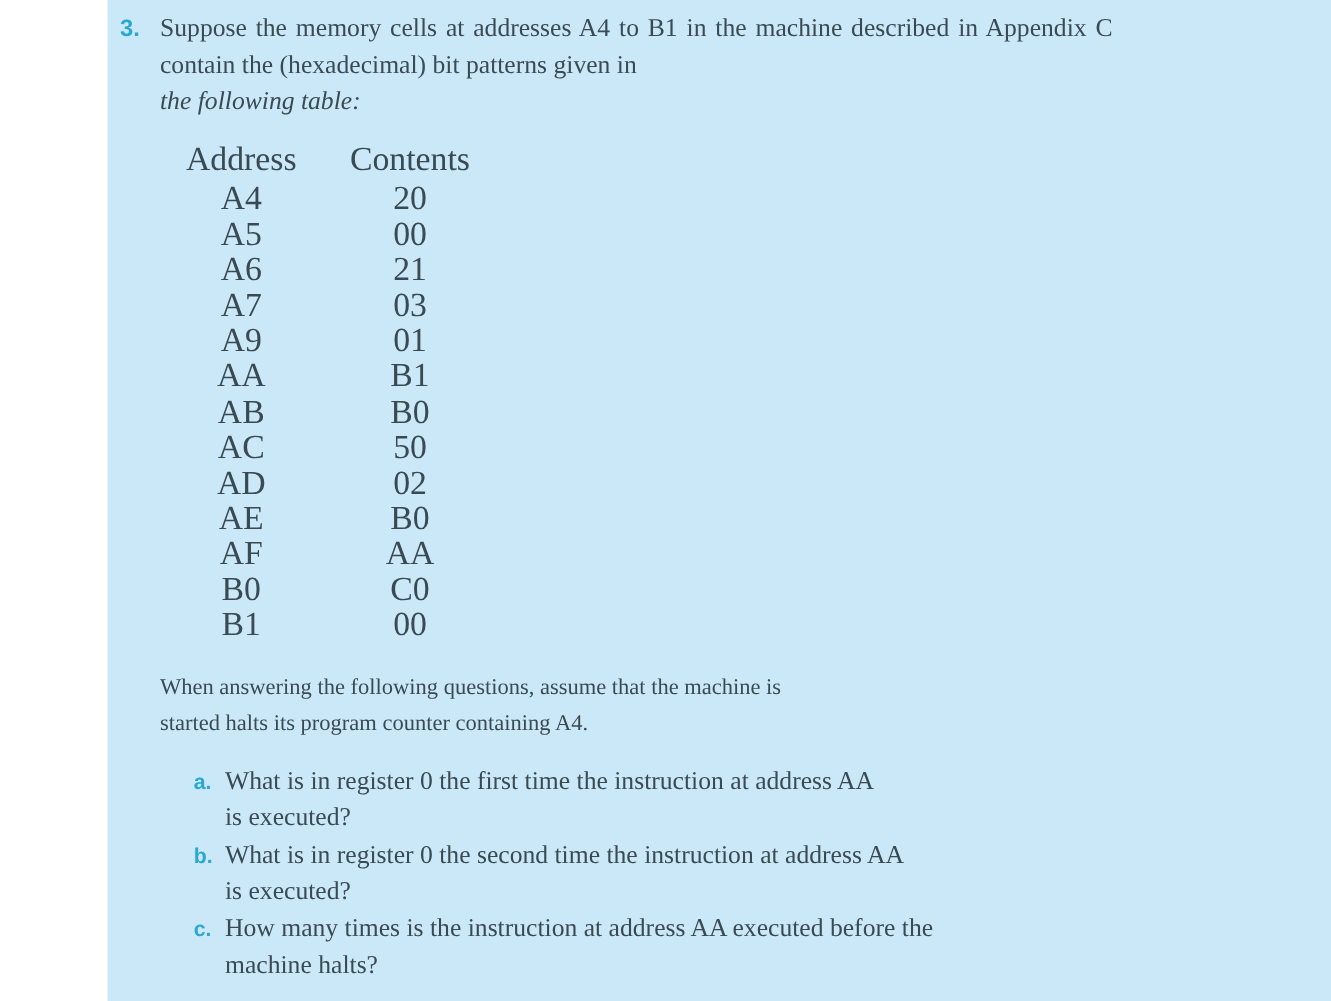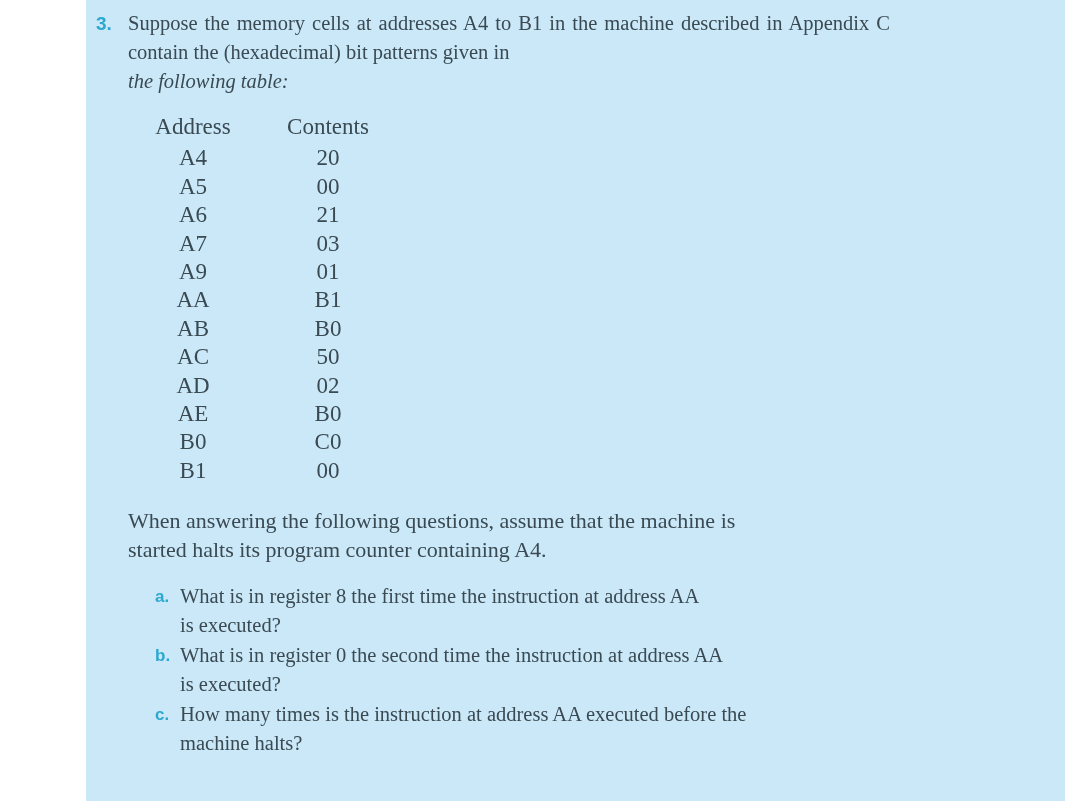--- a/index.html
+++ b/index.html
@@ -67,21 +67,21 @@
     display: block;
     text-align: left;
     font-style: italic;
   }
 
   
   .mem-table {
     margin-top: 17px;
     margin-left: 5px;
     border-collapse: collapse;
-    font-size: 23px;
+    font-size: 27px;
     color: #3a4a52;
   }
   .mem-table th,
   .mem-table td {
     padding: 0;
     font-weight: normal;
     line-height: 28.4px;
     text-align: center;
     white-space: nowrap;
   }
@@ -95,21 +95,21 @@
   }
   .mem-table thead th {
     padding-bottom: 3px;
   }
 
   
   .assume-para {
     margin: 0;
     margin-top: 21px;
     width: 762px;
-    font-size: 22px;
+    font-size: 18px;
     line-height: 29px;
     color: #3a4a52;
     text-align: justify;
     text-justify: inter-word;
   }
   .assume-para .lastline {
     display: block;
     text-align: left;
   }
 
@@ -208,38 +208,42 @@
               </tr>
               <tr>
                 <td class="col-address">AD</td>
                 <td class="col-contents">02</td>
               </tr>
               <tr>
                 <td class="col-address">AE</td>
                 <td class="col-contents">B0</td>
               </tr>
               <tr>
+                <td class="col-address">AF</td>
+                <td class="col-contents">AA</td>
+              </tr>
+              <tr>
                 <td class="col-address">B0</td>
                 <td class="col-contents">C0</td>
               </tr>
               <tr>
                 <td class="col-address">B1</td>
                 <td class="col-contents">00</td>
               </tr>
             </tbody>
         </table>
 
         <p class="assume-para"><span>When answering the following questions, assume that the machine is</span>
           <span class="lastline">started halts its program counter containing A4.</span>
         </p>
 
         <div class="subquestions" id="subquestions">
             <div class="subitem">
               <span class="subitem-letter">a.</span>
-              <div class="subitem-text"><span>What is in register 8 the first time the instruction at address AA</span><span class="lastline">is executed?</span></div>
+              <div class="subitem-text"><span>What is in register 0 the first time the instruction at address AA</span><span class="lastline">is executed?</span></div>
             </div>
             <div class="subitem">
               <span class="subitem-letter">b.</span>
               <div class="subitem-text"><span>What is in register 0 the second time the instruction at address AA</span><span class="lastline">is executed?</span></div>
             </div>
             <div class="subitem">
               <span class="subitem-letter">c.</span>
               <div class="subitem-text"><span>How many times is the instruction at address AA executed before the</span><span class="lastline">machine halts?</span></div>
             </div>
           </div>

